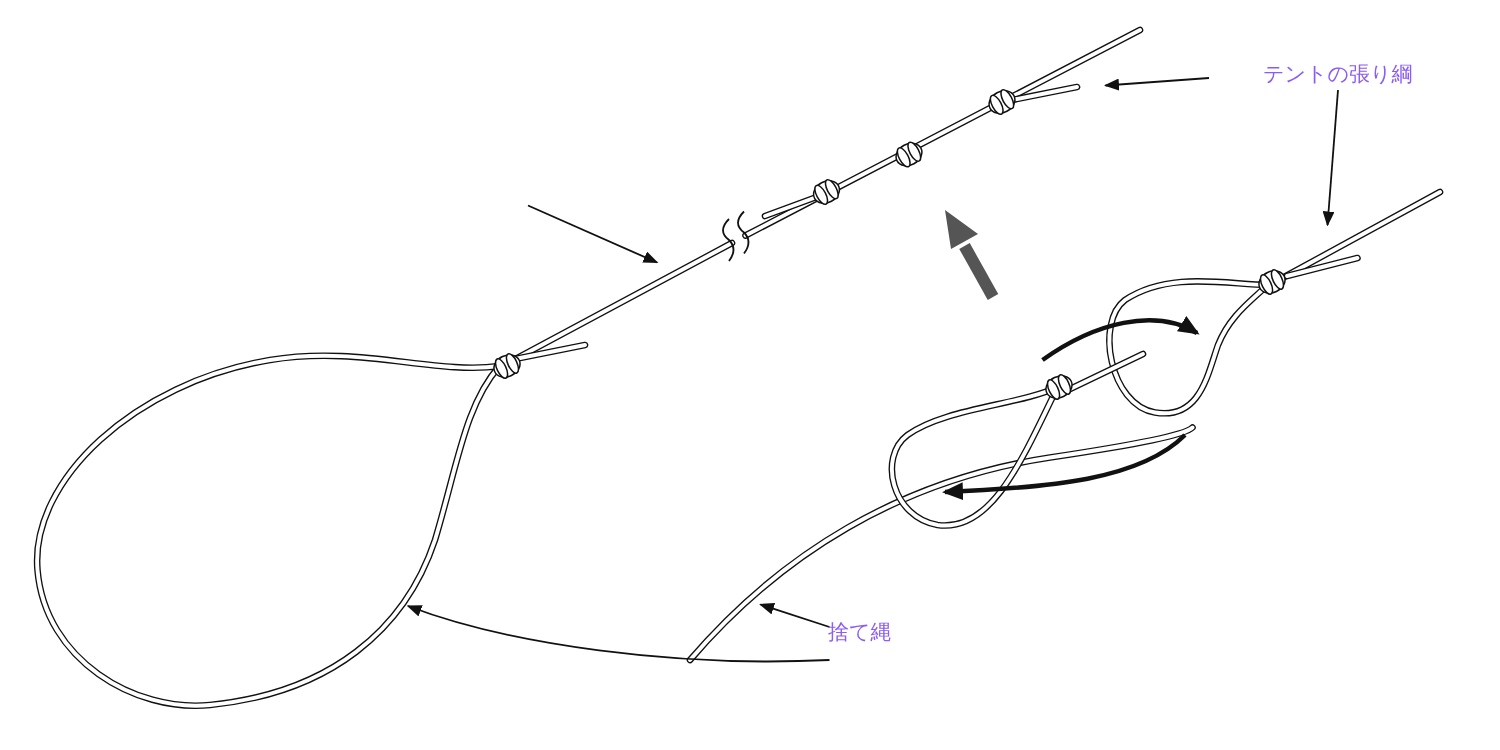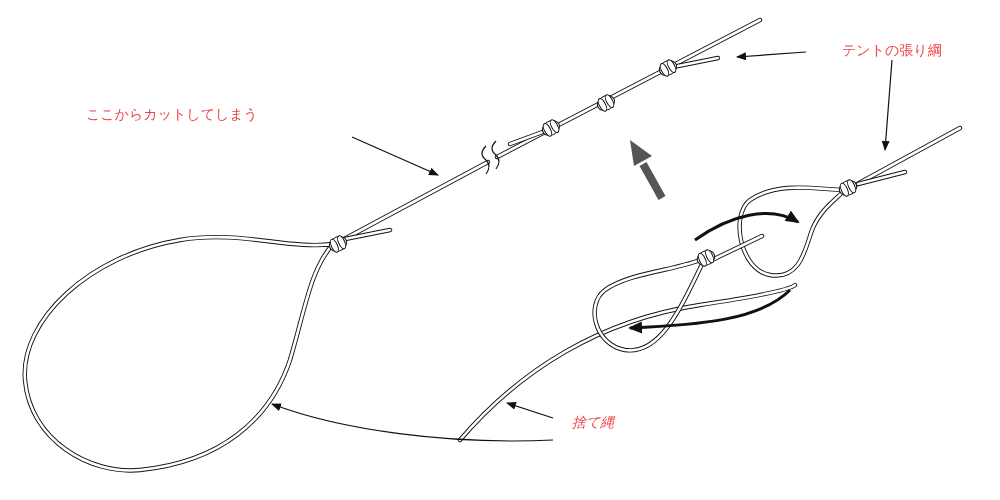--- a/index.html
+++ b/index.html
@@ -1,19 +1,19 @@
 <!DOCTYPE html>
 <html><head>
 <meta charset="utf-8">
 <style>
   html, body { margin: 0; padding: 0; background: #ffffff; }
   body { width: 1000px; height: 500px; position: relative; overflow: hidden;
          font-family: "DejaVu Sans", "Liberation Sans", sans-serif; }
   .diagram { position: absolute; left: 0; top: 0; width: 1000px; height: 500px; }
-  .label { position: absolute; font-size: 14px; color: #ef4444; line-height: 20px; white-space: nowrap; }
+  .label { position: absolute; font-size: 14px; color: #8b5cf6; line-height: 20px; white-space: nowrap; }
   .rope-o { fill: none; stroke: #111; stroke-width: 4.4; stroke-linecap: round; stroke-linejoin: round; }
   .rope-i { fill: none; stroke: #fff; stroke-width: 2.6; stroke-linecap: round; stroke-linejoin: round; }
   .leader { fill: none; stroke: #111; stroke-width: 1.2; }
   .bold-arrow { fill: none; stroke: #111; stroke-width: 3; }
   .knot { fill: #fff; stroke: #111; stroke-width: 1; }
 </style>
 </head>
 <body>
 
 <svg class="diagram" viewBox="0 0 1000 500" xmlns="http://www.w3.org/2000/svg">
@@ -114,20 +114,19 @@
   <g>
     <path class="leader" d="M352,137 L438,175" marker-end="url(#ah)"></path>
     <path class="leader" d="M806,52 L737,57" marker-end="url(#ah)"></path>
     <path class="leader" d="M892,60 L885,150" marker-end="url(#ah)"></path>
     <path class="leader" d="M553,418 L507,403" marker-end="url(#ah)"></path>
     <path class="leader" d="M553,440 C450,445 340,430 272,404" marker-end="url(#ah)"></path>
   </g>
 </svg>
 
 <div class="label" style="left:86px; top:104px;">
-  <div>ここからカットしてしまう</div>
 </div>
 
 <div class="label" style="left:842px; top:40px;">テントの張り綱</div>
 
-<div class="label" style="left:572px; top:412px;font-style:italic;">
+<div class="label" style="left:552px; top:412px;">
   <div>捨て縄</div>
 </div>
 
 </body></html>

